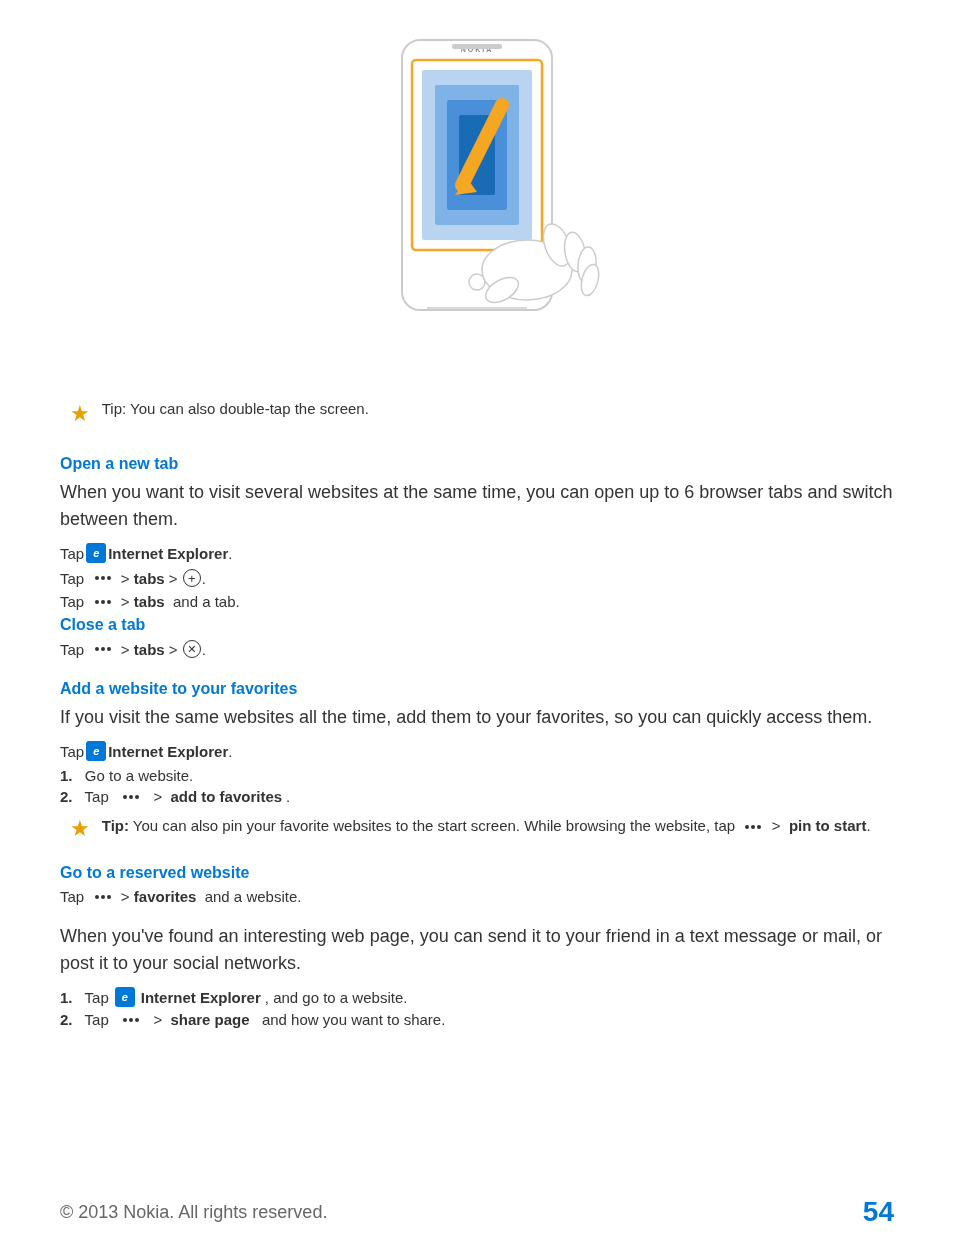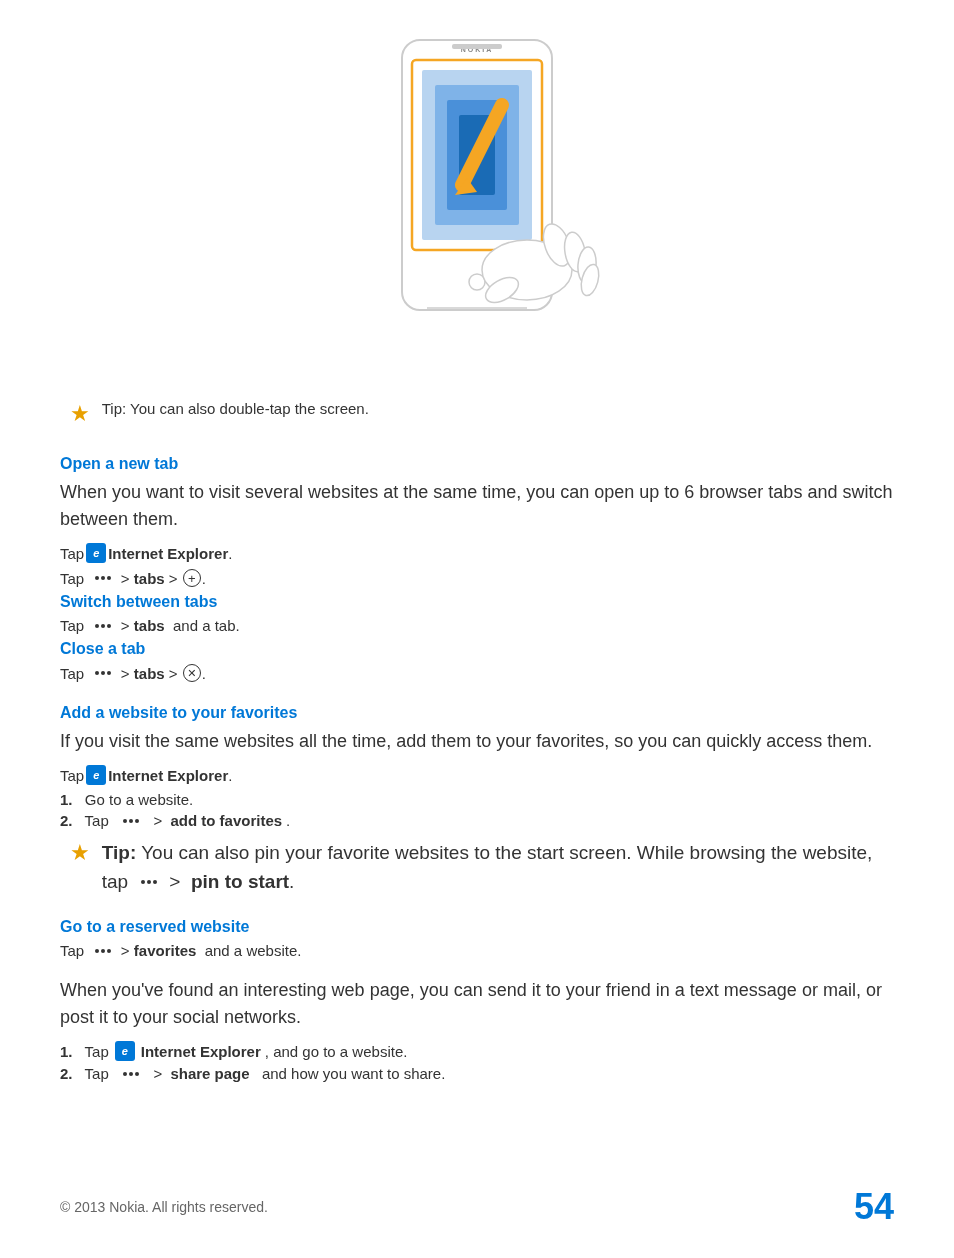--- a/index.html
+++ b/index.html
@@ -148,21 +148,21 @@
     }
 
     .tip-block-2 {
       display: flex;
       align-items: flex-start;
       gap: 12px;
       margin: 10px 0 10px 10px;
     }
 
     .tip-content {
-      font-size: 19px;
+      font-size: 15px;
       color: #333;
       line-height: 1.5;
     }
 
     
     .numbered-step {
       font-size: 15px;
       color: #333;
       margin-bottom: 4px;
       display: flex;
@@ -176,26 +176,26 @@
       position: absolute;
       bottom: 30px;
       left: 60px;
       right: 60px;
       display: flex;
       justify-content: space-between;
       align-items: center;
     }
 
     .footer-copyright {
-      font-size: 14px;
+      font-size: 18px;
       color: #666;
     }
 
     .footer-page-number {
-      font-size: 36px;
+      font-size: 28px;
       font-weight: bold;
       color: #0078d7;
       margin-left: 29px;
     }
 
     .section-divider {
       margin-top: 6px;
     }
   </style>
 </head>
@@ -253,21 +253,20 @@
     <div class="instruction-line">
       Tap &nbsp;<span class="three-dots">
           <span></span>
           <span></span>
           <span></span>
         </span>&nbsp; &gt; <span class="bold-word">&nbsp;tabs</span> &nbsp;&gt;&nbsp; <span class="circle-plus">+</span>.
     </div>
   </div>
 
   <div>
-    <div class="section-heading section-divider">Switch between tabs</div>
     <div class="instruction-line">
       Tap &nbsp;<span class="three-dots">
           <span></span>
           <span></span>
           <span></span>
         </span>&nbsp; &gt; <span class="bold-word">&nbsp;tabs</span>&nbsp; and a tab.
     </div>
   </div>
 
   <div>

